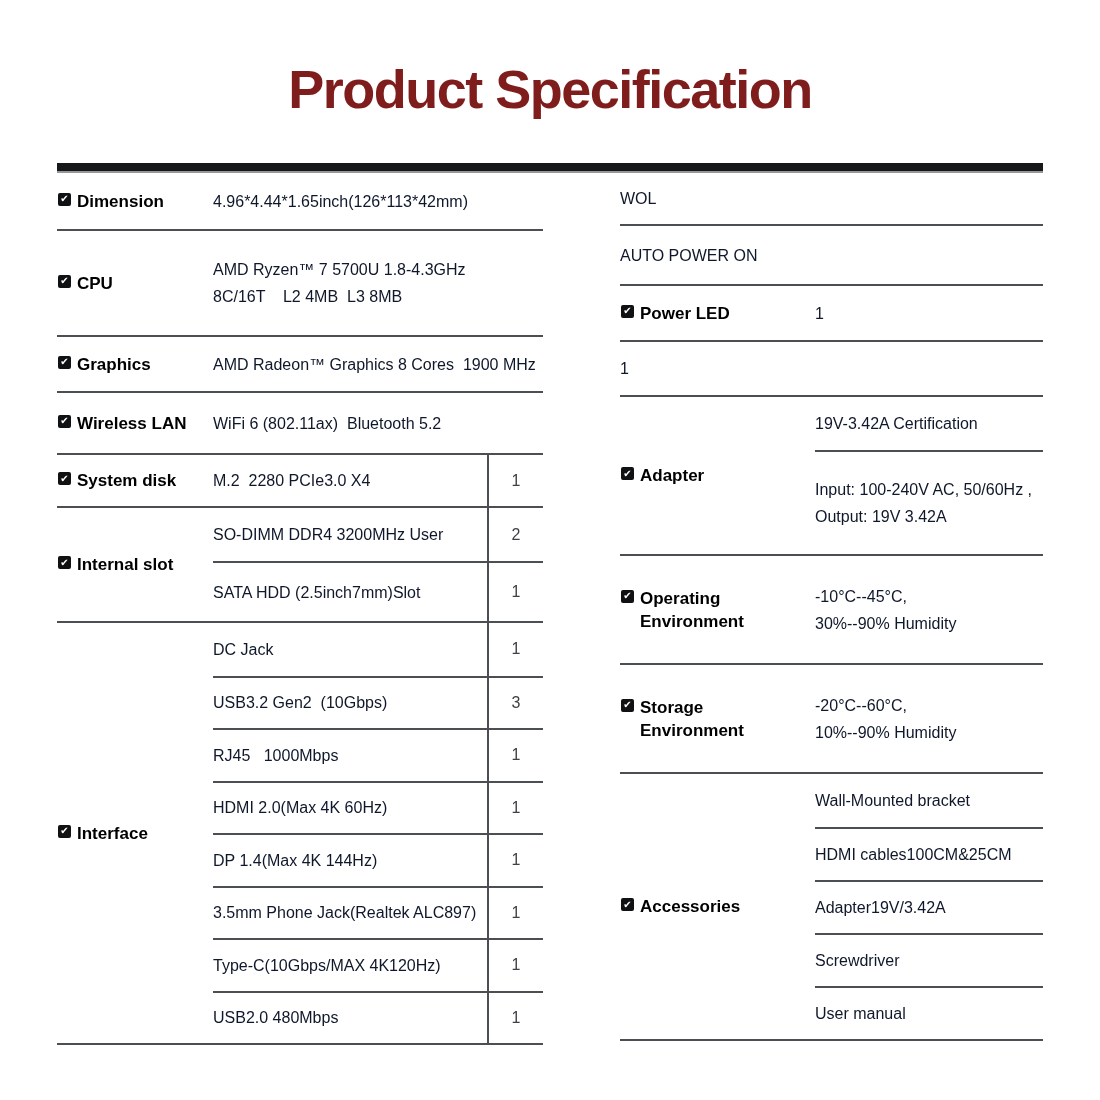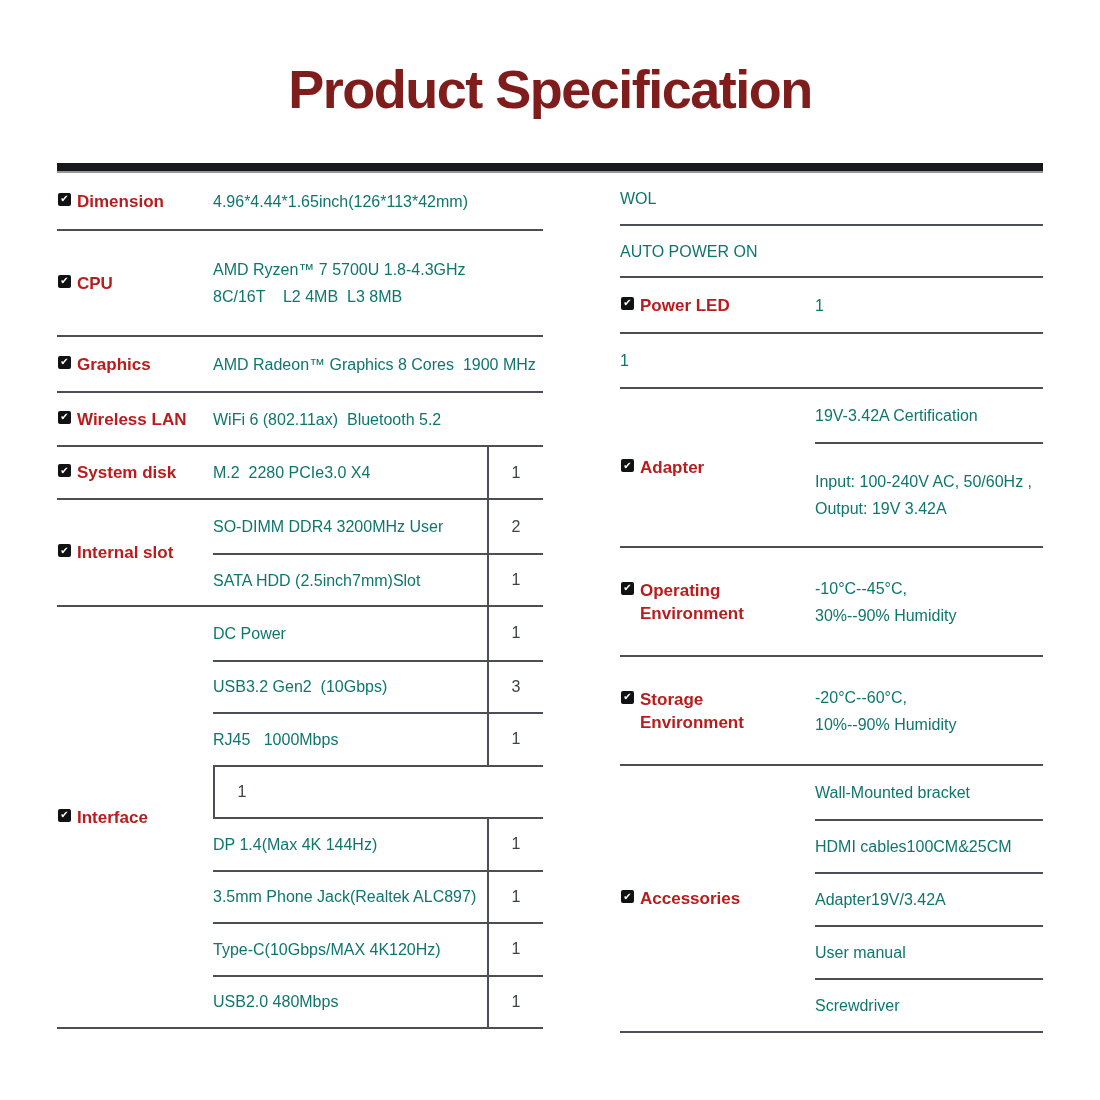--- a/index.html
+++ b/index.html
@@ -15,30 +15,30 @@
   .col-left{width:486px;margin-right:77px}
   .col-right{width:423px}
   .group{display:flex;border-bottom:2px solid #4b4e52}
   .label-cell{display:flex;align-items:center;flex:0 0 156px}
   .col-right .label-cell{flex:0 0 195px}
   .label-inner{display:flex;align-items:flex-start}
   .cb{flex:0 0 13px;width:13px;height:13px;margin:3px 6px 0 1px;background:#101113;
       border-radius:2px;display:flex;align-items:center;justify-content:center}
   .cb::after{content:"✔";color:#ffffff;font-size:10px;line-height:1;
              font-family:"DejaVu Sans",sans-serif}
-  .label-text{font-size:17px;font-weight:700;color:#b91c1c;line-height:23px}
+  .label-text{font-size:17px;font-weight:700;color:#000000;line-height:23px}
   .label-text span{display:block}
   .content{flex:1;display:flex;flex-direction:column}
   .crow{display:flex;align-items:center}
   .crow+.crow{border-top:2px solid #4b4e52}
   .val{flex:1;display:flex;flex-direction:column;justify-content:center}
-  .vline{display:block;white-space:pre;font-size:16px;color:#0f766e;line-height:27px}
+  .vline{display:block;white-space:pre;font-size:16px;color:#0f172a;line-height:27px}
   .qty{flex:0 0 56px;align-self:stretch;display:flex;align-items:center;justify-content:center;
        border-left:2px solid #4b4e52;font-size:16px;color:#3e4145}
-  .h51{height:51px}.h52{height:52px}.h52x{height:52.5px}.h53{height:53px}
+  .h51{height:51px}.h52{height:60px}.h52x{height:52.5px}.h53{height:53px}
   .h54{height:54px}.h56{height:56px}.h104{height:104px}.h107{height:107px}
 </style>
 </head>
 <body>
 
 <div class="page">
   <div class="title">Product Specification</div>
 
   <div class="tables">
     <div class="bar"></div>
@@ -154,37 +154,40 @@
         <div class="group">
           <div class="label-cell">
             <div class="label-inner">
               <span class="cb"></span>
               <span class="label-text">Interface</span>
             </div>
           </div>
           <div class="content">
             <div class="crow h52x">
               <div class="val">
-                <span class="vline">DC Power</span>
+                <span class="vline">DC Jack</span>
               </div>
               <div class="qty">1</div>
             </div>
             <div class="crow h52x">
               <div class="val">
                 <span class="vline">USB3.2 Gen2  (10Gbps)</span>
               </div>
               <div class="qty">3</div>
             </div>
             <div class="crow h52x">
               <div class="val">
                 <span class="vline">RJ45   1000Mbps</span>
               </div>
               <div class="qty">1</div>
             </div>
             <div class="crow h52x">
+              <div class="val">
+                <span class="vline">HDMI 2.0(Max 4K 60Hz)</span>
+              </div>
               <div class="qty">1</div>
             </div>
             <div class="crow h52x">
               <div class="val">
                 <span class="vline">DP 1.4(Max 4K 144Hz)</span>
               </div>
               <div class="qty">1</div>
             </div>
             <div class="crow h52x">
               <div class="val">
@@ -332,26 +335,26 @@
                 <span class="vline">HDMI cables100CM&amp;25CM</span>
               </div>
             </div>
             <div class="crow h53">
               <div class="val">
                 <span class="vline">Adapter19V/3.42A</span>
               </div>
             </div>
             <div class="crow h53">
               <div class="val">
+                <span class="vline">Screwdriver</span>
+              </div>
+            </div>
+            <div class="crow h53">
+              <div class="val">
                 <span class="vline">User manual</span>
-              </div>
-            </div>
-            <div class="crow h53">
-              <div class="val">
-                <span class="vline">Screwdriver</span>
               </div>
             </div>
           </div>
         </div>
 
       </div>
     </div>
   </div>
 </div>
 

